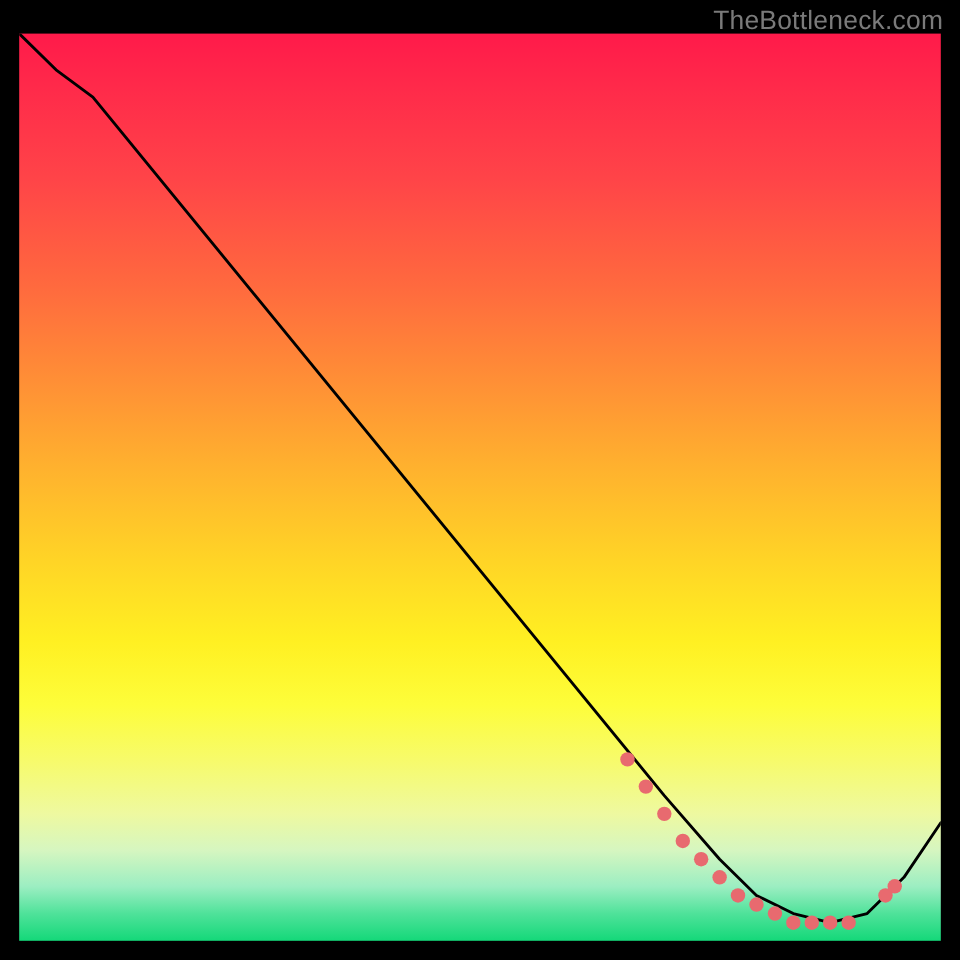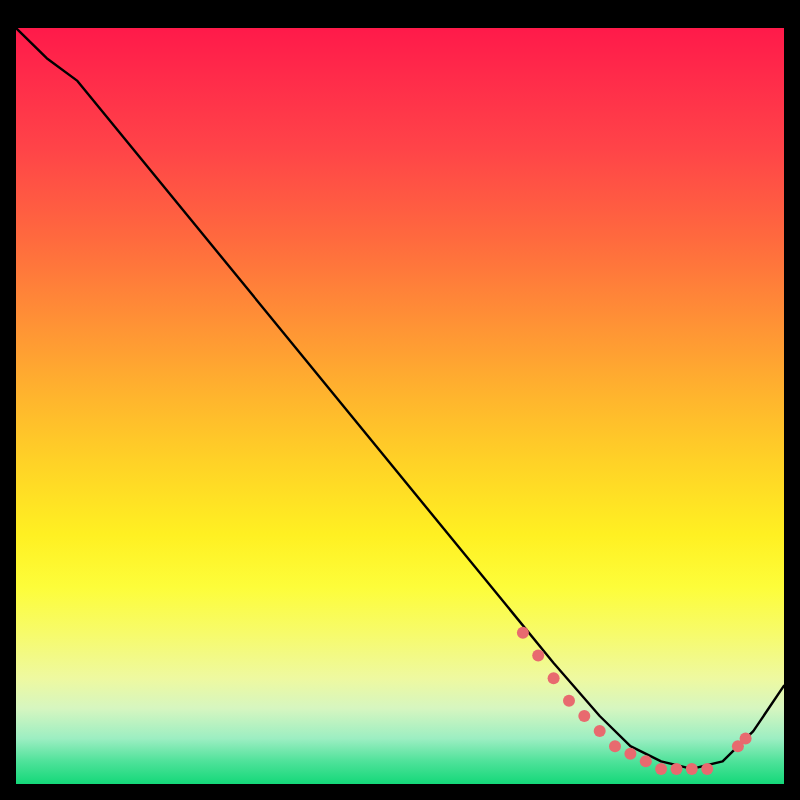--- a/index.html
+++ b/index.html
@@ -67,20 +67,21 @@
   }
   circle.marker {
     fill: #e86a6f;
     stroke: none;
   }
 </style>
 </head>
 <body>
 
 <div class="frame">
+  <div class="watermark">TheBottleneck.com</div>
 
   <div class="plot">
     <svg class="curve" viewBox="0 0 768 756" preserveAspectRatio="none">
       <path id="curve-path" class="line" d="M0.0 0.0 L30.7 30.2 L61.4 52.9 L537.6 635.0 L583.7 688.0 L614.4 718.2 L645.1 733.3 L675.8 740.9 L706.6 733.3 L737.3 703.1 L768.0 657.7"></path>
       <g id="markers-group">
           <circle class="marker" cx="506.9" cy="604.8" r="6"></circle>
           <circle class="marker" cx="522.2" cy="627.5" r="6"></circle>
           <circle class="marker" cx="537.6" cy="650.2" r="6"></circle>
           <circle class="marker" cx="553.0" cy="672.8" r="6"></circle>
           <circle class="marker" cx="568.3" cy="688.0" r="6"></circle>

